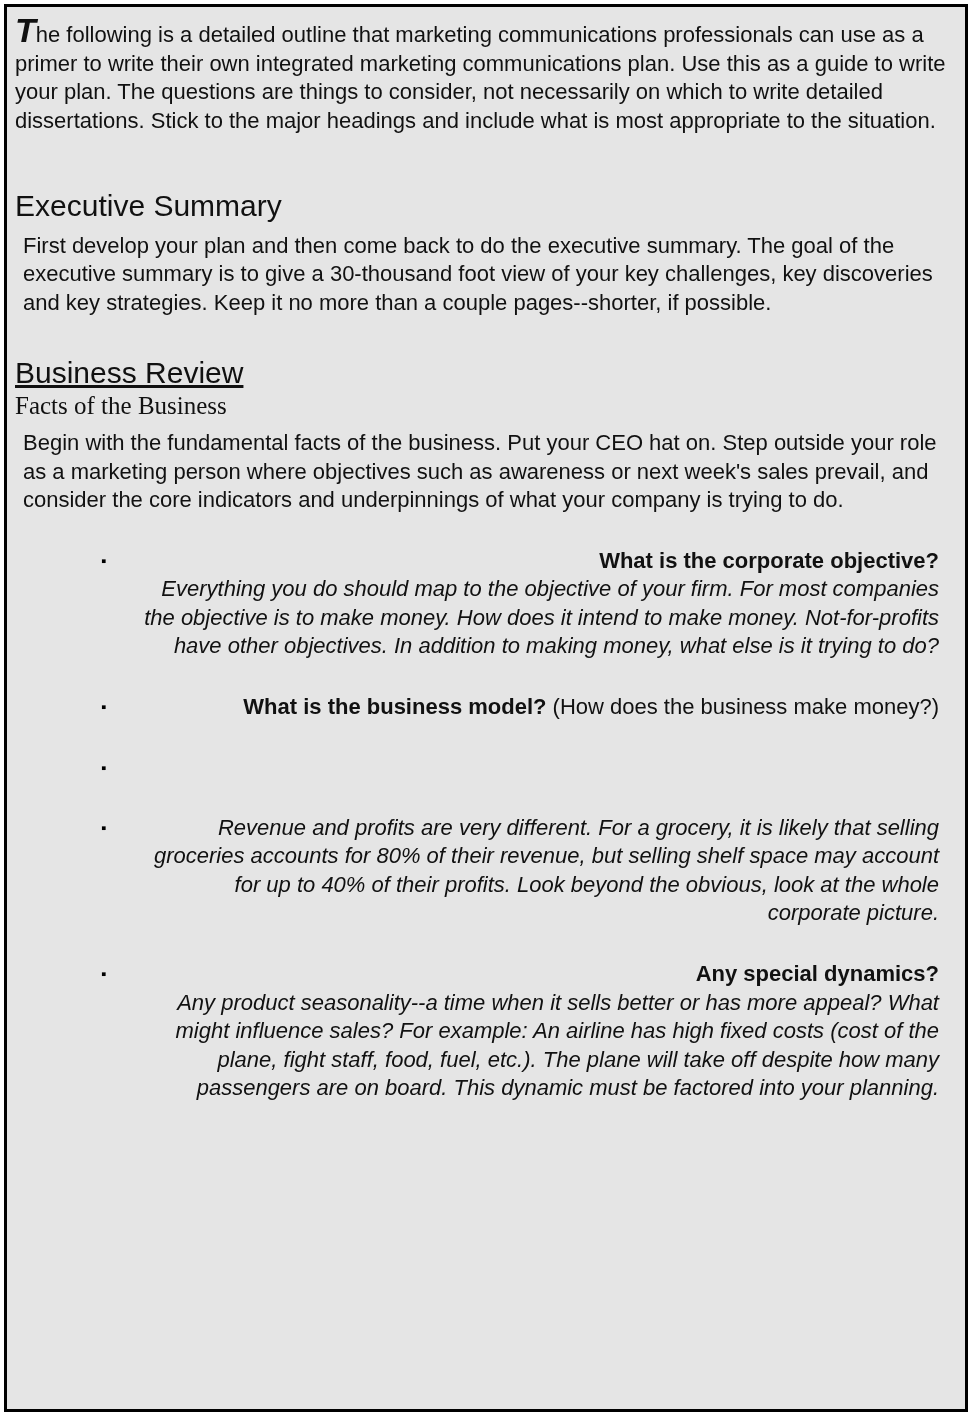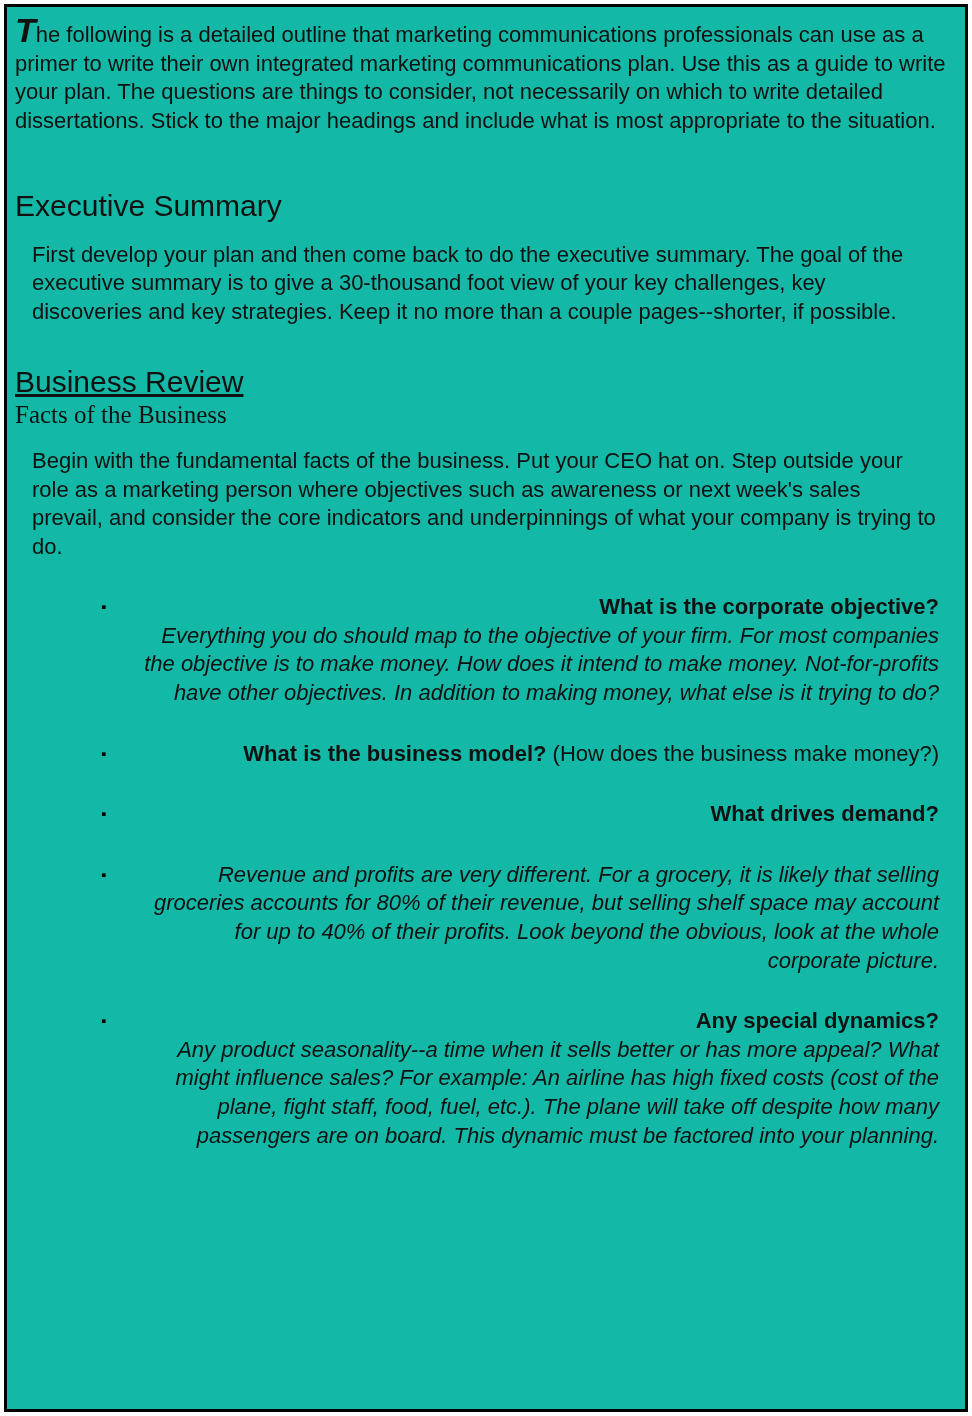--- a/index.html
+++ b/index.html
@@ -14,21 +14,21 @@
     color: #111111;
     box-sizing: border-box;
   }
   .page {
     box-sizing: border-box;
     width: 964px;
     min-height: 1408px;
     margin: 4px;
     border: 3px solid #000000;
     padding: 6px 12px 20px 8px;
-    background: #14b8a6;
+    background: #e5e5e5;
   }
   .intro {
     margin: 0;
     font-size: 22px;
     line-height: 1.3;
   }
   .dropcap {
     font-size: 34px;
     font-weight: bold;
     font-style: italic;
@@ -46,21 +46,21 @@
     text-decoration: underline;
   }
   h2.sub-heading {
     font-size: 25px;
     font-weight: normal;
     margin: 2px 0 2px 0;
     line-height: 1.15;
     font-family: Liberation Serif, serif;
   }
   p.body-text {
-    margin: 17px;
+    margin: 8px;
     font-size: 22px;
     line-height: 1.3;
   }
   ul.bullets {
     list-style: none;
     margin: 32px 0 0 0;
     padding: 0 0 0 86px;
   }
   ul.bullets li {
     display: flex;
@@ -126,21 +126,20 @@
     <li>
       <span class="marker">▪</span>
       <div class="bullet-content">
         <p class="btitle"><b>What is the business model?</b><span class="bsuffix"> (How does the business make money?)</span></p>
       </div>
     </li>
 
     <li>
       <span class="marker">▪</span>
       <div class="bullet-content">
-        <p class="btitle"><b>What drives demand?</b><span class="bsuffix"></span></p>
       </div>
     </li>
 
     <li>
       <span class="marker">▪</span>
       <div class="bullet-content">
         <p class="bbody">Revenue and profits are very different.  For a grocery, it is likely that selling groceries accounts for 80% of their revenue, but selling shelf space may account for up to 40% of their profits.  Look beyond the obvious, look at the whole corporate picture.</p>
       </div>
     </li>
 

